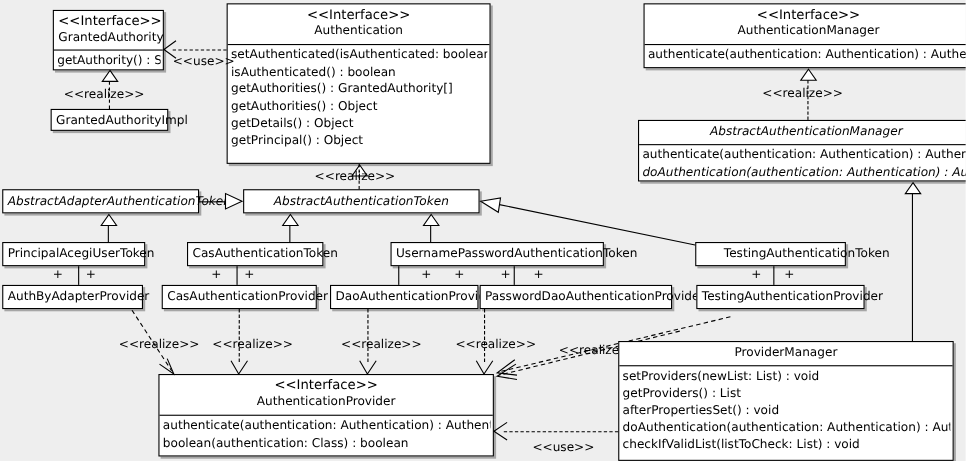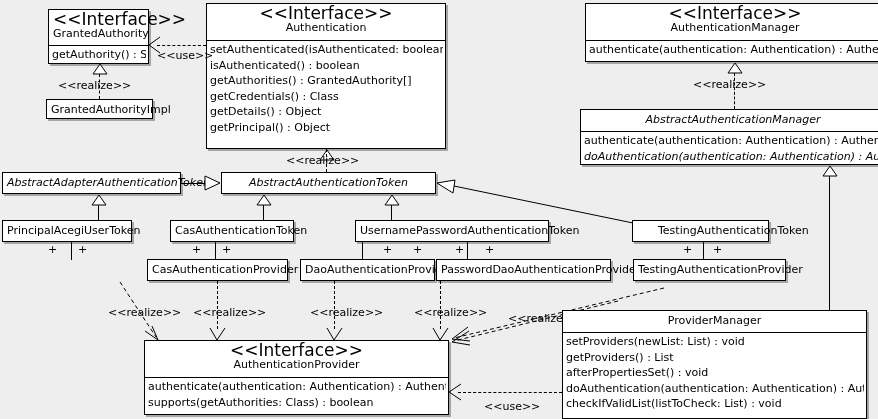--- a/index.html
+++ b/index.html
@@ -26,21 +26,21 @@
     text-align: center;
     padding: 2px 4px 3px 4px;
     box-sizing: border-box;
     white-space: nowrap;
   }
   .uml-header.with-members {
     border-bottom: 1px solid #000000;
   }
   .stereo {
     display: block;
-    font-size: 17px;
+    font-size: 12px;
     line-height: 14px;
     color: #000;
     white-space: nowrap;
   }
   .cname {
     display: block;
     font-size: 11px;
     line-height: 15px;
     color: #000;
     white-space: nowrap;
@@ -127,21 +127,21 @@
 
   <div class="uml-box" style="left:206px; top:3px; width:240px; height:146px;">
     <div class="uml-header with-members" style="height:37px;">
       <span class="stereo">&lt;&lt;Interface&gt;&gt;</span>
       <span class="cname">Authentication</span>
     </div>
     <div class="uml-members">
       <div class="member">setAuthenticated(isAuthenticated: boolean) : void</div>
       <div class="member">isAuthenticated() : boolean</div>
       <div class="member">getAuthorities() : GrantedAuthority[]</div>
-      <div class="member">getCredentials() : Class</div>
+      <div class="member">getAuthorities() : Object</div>
       <div class="member">getDetails() : Object</div>
       <div class="member">getPrincipal() : Object</div>
     </div>
   </div>
 
   <div class="hdash" style="left:157px; top:45px; width:49px;"></div>
   <svg class="openarrow-svg" style="left:148px; top:36px; position:absolute;" width="14" height="18">
     <polyline class="openarrow" points="12,1 1,9 12,17"></polyline>
   </svg>
   <div class="label" style="left:157px; top:50px;">&lt;&lt;use&gt;&gt;</div>
@@ -256,20 +256,25 @@
   <div class="plus" style="left:413px; top:244px;">+</div>
   <div class="vline" style="left:362px; top:242px; height:18px;"></div>
   <div class="plus" style="left:455px; top:244px;">+</div>
   <div class="plus" style="left:485px; top:244px;">+</div>
   <div class="vline" style="left:467px; top:242px; height:18px;"></div>
 
   <div class="plus" style="left:683px; top:244px;">+</div>
   <div class="plus" style="left:713px; top:244px;">+</div>
   <div class="vline" style="left:703px; top:242px; height:18px;"></div>
 
+  <div class="uml-box" style="left:2px; top:259px; width:128px; height:22px;">
+    <div class="uml-header" style="height:21px;">
+      <span class="cname">AuthByAdapterProvider</span>
+    </div>
+  </div>
 
   <div class="uml-box" style="left:147px; top:259px; width:141px; height:22px;">
     <div class="uml-header" style="height:21px;">
       <span class="cname">CasAuthenticationProvider</span>
     </div>
   </div>
 
   <div class="uml-box" style="left:300px; top:259px; width:135px; height:22px;">
     <div class="uml-header" style="height:21px;">
       <span class="cname">DaoAuthenticationProvider</span>
@@ -288,21 +293,21 @@
     </div>
   </div>
 
   <div class="uml-box" style="left:144px; top:340px; width:305px; height:75px;">
     <div class="uml-header with-members" style="height:37px;">
       <span class="stereo">&lt;&lt;Interface&gt;&gt;</span>
       <span class="cname">AuthenticationProvider</span>
     </div>
     <div class="uml-members">
       <div class="member">authenticate(authentication: Authentication) : Authentication</div>
-      <div class="member">supports(getAuthorities: Class) : boolean</div>
+      <div class="member">boolean(authentication: Class) : boolean</div>
     </div>
   </div>
 
   <svg style="position:absolute; left:112px; top:281px;" width="60" height="62">
     <line x1="8" y1="1" x2="44" y2="56" stroke="#000" stroke-width="1" stroke-dasharray="4,3"></line>
     <polyline class="openarrow" points="33,50 46,59 40,45"></polyline>
   </svg>
   <div class="label" style="left:108px; top:307px;">&lt;&lt;realize&gt;&gt;</div>
 
   <div class="vdash" style="left:217px; top:281px; height:48px;"></div>

